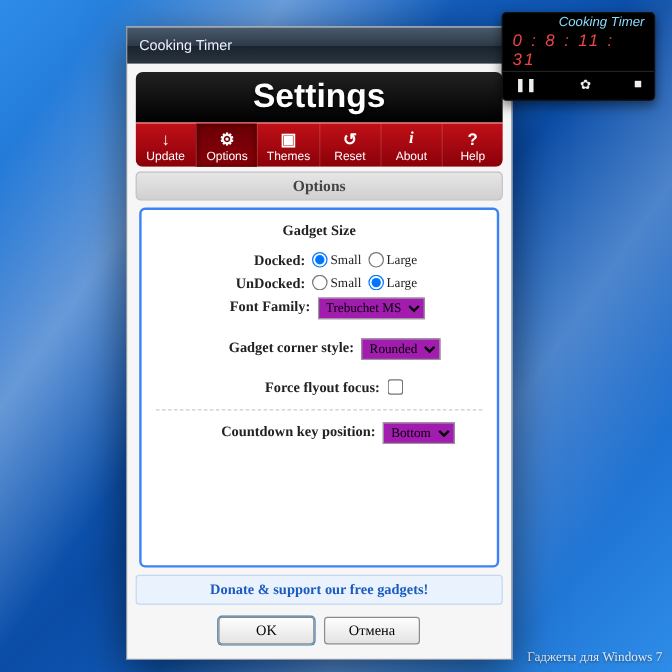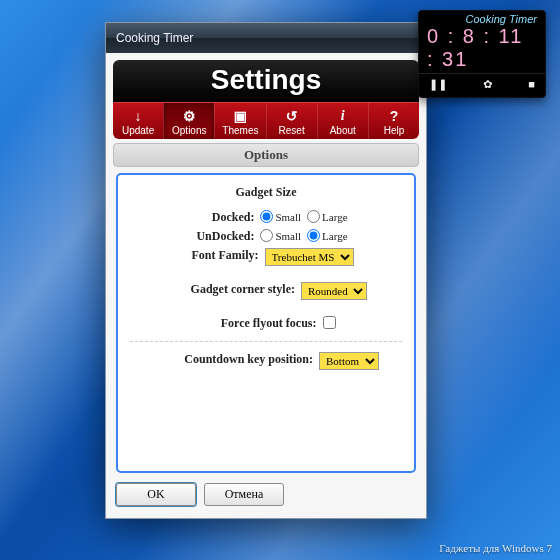--- a/index.html
+++ b/index.html
@@ -20,21 +20,21 @@
 
 
 .mini {
   position:absolute; top:10px; right:14px; width:128px;
   background:#000; border:1px solid #111; border-radius:4px;
   color:#cfe; font-family:"Trebuchet MS", sans-serif;
   box-shadow:0 4px 10px rgba(0,0,0,.5);
   z-index:5;
 }
 .mini .mt { font-style:italic; font-size:11px; text-align:right; padding:2px 8px 0; color:#8df; }
-.mini .tm { font-size:20px; letter-spacing:2px; padding:0 8px 2px; color:#f9a8d4; }
+.mini .tm { font-size:14px; letter-spacing:2px; padding:0 8px 2px; color:#ef4444;font-style:italic; }
 .mini .mc { display:flex; justify-content:space-between; padding:4px 10px 6px; border-top:1px solid #222;}
 .mini .mc span { color:#eee; font-size:11px; cursor:pointer; }
 
 
 .win {
   position:absolute; left:105px; top:22px; width:322px;
   background:#f6f6f6; border:1px solid #8a98a8;
   box-shadow:0 10px 35px rgba(0,0,0,.55);
   z-index:4;
 }
@@ -74,32 +74,32 @@
 
 .panel {
   margin:6px 10px 0; background:#fff; border:2px solid #3b82f6;
   border-radius:5px; padding:10px 8px 8px; font-size:12px;
   color:#222; min-height:300px;
 }
 .panel h4 { text-align:center; font:bold 12px "Trebuchet MS"; margin-bottom:10px;}
 .row { display:flex; align-items:flex-start; justify-content:center; gap:6px; margin:4px 0; font-family:"Trebuchet MS"; }
 .row .lab { font-weight:bold; text-align:right; min-width:100px;}
 .row label { font-size:11px; display:flex; align-items:center; gap:2px;}
-select { font:11px "Trebuchet MS"; background:#fde047; border:1px solid #999; padding:1px 2px;}
+select { font:11px "Trebuchet MS"; background:#a21caf; border:1px solid #999; padding:1px 2px;}
 input[type=checkbox]{ width:13px; height:13px; }
 hr.sep { border:none; border-top:1px dashed #ccc; margin:10px 4px; }
 
 .donate {
   margin:6px 7px 0; padding:4px; text-align:center;
   border:1px solid #c4d7ef; background:#eaf2fd; border-radius:3px;
   font:bold 12px "Trebuchet MS"; color:#1a5bbf; cursor:pointer;
 }
 
 .btnbar {
-  display:flex; justify-content:flex-start; gap:8px; padding:10px 10px 12px;
+  display:flex; justify-content:center; gap:8px; padding:10px 10px 12px;
 }
 .btn {
   min-width:80px; padding:3px 10px; font:12px "Segoe UI";
   background:linear-gradient(#fefefe,#e3e3e3); border:1px solid #8a8a8a;
   border-radius:3px; cursor:pointer; text-align:center;
 }
 .btn.def { box-shadow:0 0 0 1px #3c7fb1; }
 
 
 .wm { position:absolute; right:8px; bottom:6px; 
@@ -198,20 +198,21 @@
     </div>
 
     <hr class="sep">
 
     <div class="row">
       <span class="lab" style="min-width:160px">Countdown key position:</span>
       <select><option>Bottom</option></select>
     </div>
   </div>
 
+  <div class="donate">Donate &amp; support our free gadgets!</div>
 
   <div class="btnbar">
     <div class="btn def">OK</div>
     <div class="btn">Отмена</div>
   </div>
 </div>
 
 <div class="wm">
   <span>Гаджеты для Windows 7</span>
 </div>

